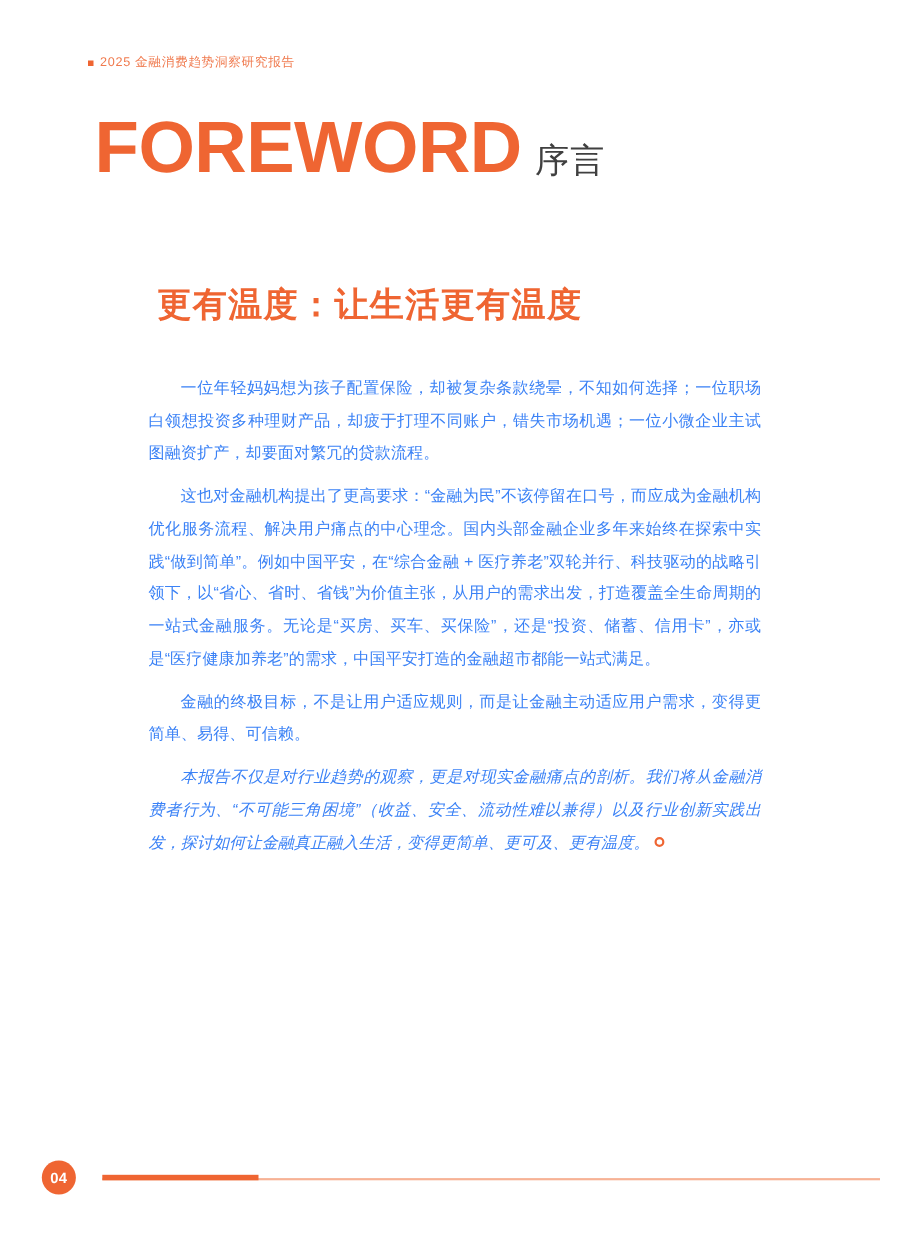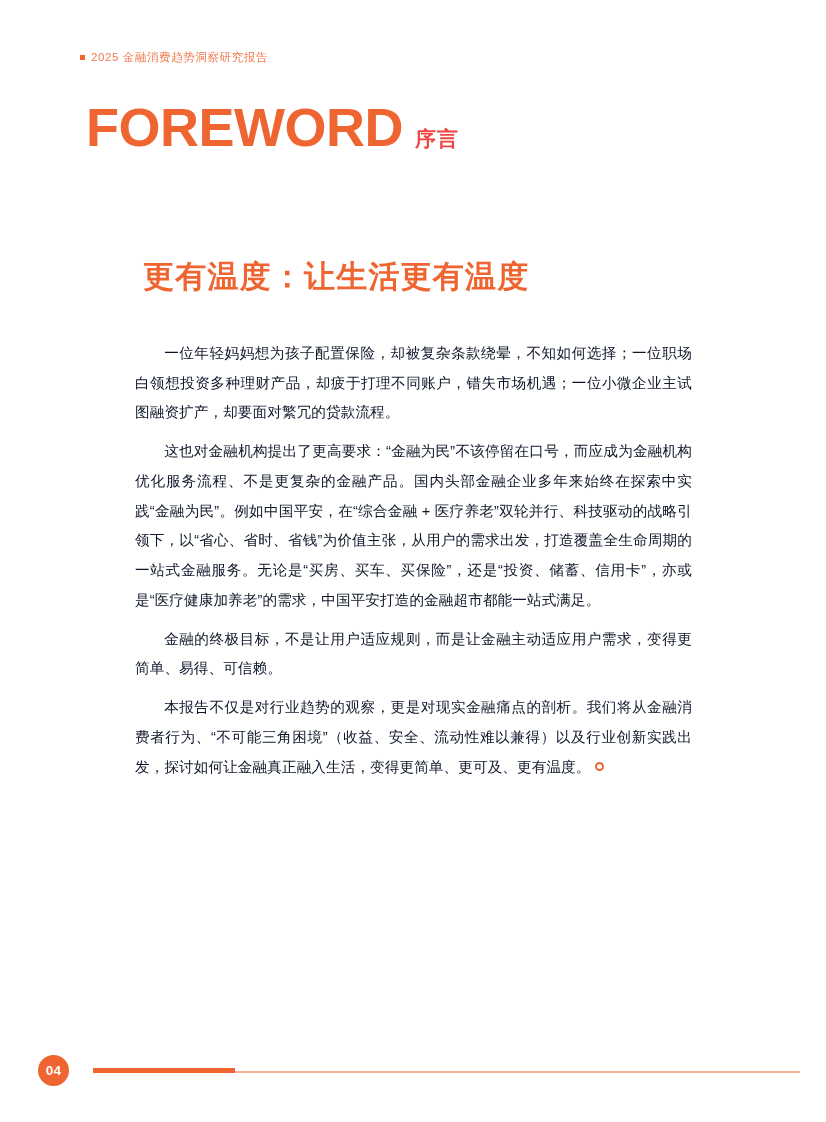--- a/index.html
+++ b/index.html
@@ -49,31 +49,31 @@
   
   .foreword-block {
     position: absolute;
     left: 86px;
     top: 100px;
     display: flex;
     align-items: baseline;
     gap: 12px;
   }
   .foreword-en {
-    font-size: 54px;
+    font-size: 66px;
     font-weight: 700;
     color: #ef6532;
     letter-spacing: -0.5px;
     line-height: 1;
     font-family: "Liberation Sans", "DejaVu Sans", sans-serif;
   }
   .foreword-cn {
-    font-size: 21px;
-    font-weight: 700;
-    color: #ef4444;
+    font-size: 31px;
+    font-weight: 400;
+    color: #404040;
     letter-spacing: 1px;
     line-height: 1;
   }
 
   
   .article {
     position: absolute;
     left: 135px;
     top: 258px;
     width: 557px;
@@ -81,30 +81,31 @@
   .article-title {
     font-size: 31px;
     font-weight: 700;
     color: #ef6532;
     letter-spacing: 1.2px;
     line-height: 1.25;
     margin: 0 0 42px 8px;
   }
   .para {
     font-size: 14.6px;
-    color: #0f172a;
+    color: #3b82f6;
     line-height: 2.04;
     text-align: justify;
     text-justify: inter-ideograph;
     letter-spacing: 0.1px;
     margin: 0 0 9px 0;
     text-indent: 2em;
   }
   .para:last-child {
     margin-bottom: 0;
+    font-style: italic;
   }
   .end-ring {
     display: inline-block;
     width: 9px;
     height: 9px;
     border: 2.5px solid #ef6532;
     border-radius: 50%;
     box-sizing: border-box;
     margin-left: 4px;
     vertical-align: 1px;
@@ -163,21 +164,21 @@
 
   <div class="foreword-block">
     <span class="foreword-en">FOREWORD</span>
     <span class="foreword-cn">序言</span>
   </div>
 
   <div class="article">
     <h1 class="article-title">更有温度：让生活更有温度</h1>
 
     <p class="para">一位年轻妈妈想为孩子配置保险，却被复杂条款绕晕，不知如何选择；一位职场白领想投资多种理财产品，却疲于打理不同账户，错失市场机遇；一位小微企业主试图融资扩产，却要面对繁冗的贷款流程。</p>
-    <p class="para">这也对金融机构提出了更高要求：“金融为民”不该停留在口号，而应成为金融机构优化服务流程、不是更复杂的金融产品。国内头部金融企业多年来始终在探索中实践“金融为民”。例如中国平安，在“综合金融 + 医疗养老”双轮并行、科技驱动的战略引领下，以“省心、省时、省钱”为价值主张，从用户的需求出发，打造覆盖全生命周期的一站式金融服务。无论是“买房、买车、买保险”，还是“投资、储蓄、信用卡”，亦或是“医疗健康加养老”的需求，中国平安打造的金融超市都能一站式满足。</p>
+    <p class="para">这也对金融机构提出了更高要求：“金融为民”不该停留在口号，而应成为金融机构优化服务流程、解决用户痛点的中心理念。国内头部金融企业多年来始终在探索中实践“做到简单”。例如中国平安，在“综合金融 + 医疗养老”双轮并行、科技驱动的战略引领下，以“省心、省时、省钱”为价值主张，从用户的需求出发，打造覆盖全生命周期的一站式金融服务。无论是“买房、买车、买保险”，还是“投资、储蓄、信用卡”，亦或是“医疗健康加养老”的需求，中国平安打造的金融超市都能一站式满足。</p>
     <p class="para">金融的终极目标，不是让用户适应规则，而是让金融主动适应用户需求，变得更简单、易得、可信赖。</p>
     <p class="para"><span>本报告不仅是对行业趋势的观察，更是对现实金融痛点的剖析。我们将从金融消费者行为、“不可能三角困境”（收益、安全、流动性难以兼得）以及行业创新实践出发，探讨如何让金融真正融入生活，变得更简单、更可及、更有温度。</span><span class="end-ring"></span></p>
   </div>
 
   <div class="footer">
     <div class="page-num-circle">04</div>
     <div class="footer-rule-thin"></div>
     <div class="footer-rule-thick"></div>
   </div>
 

